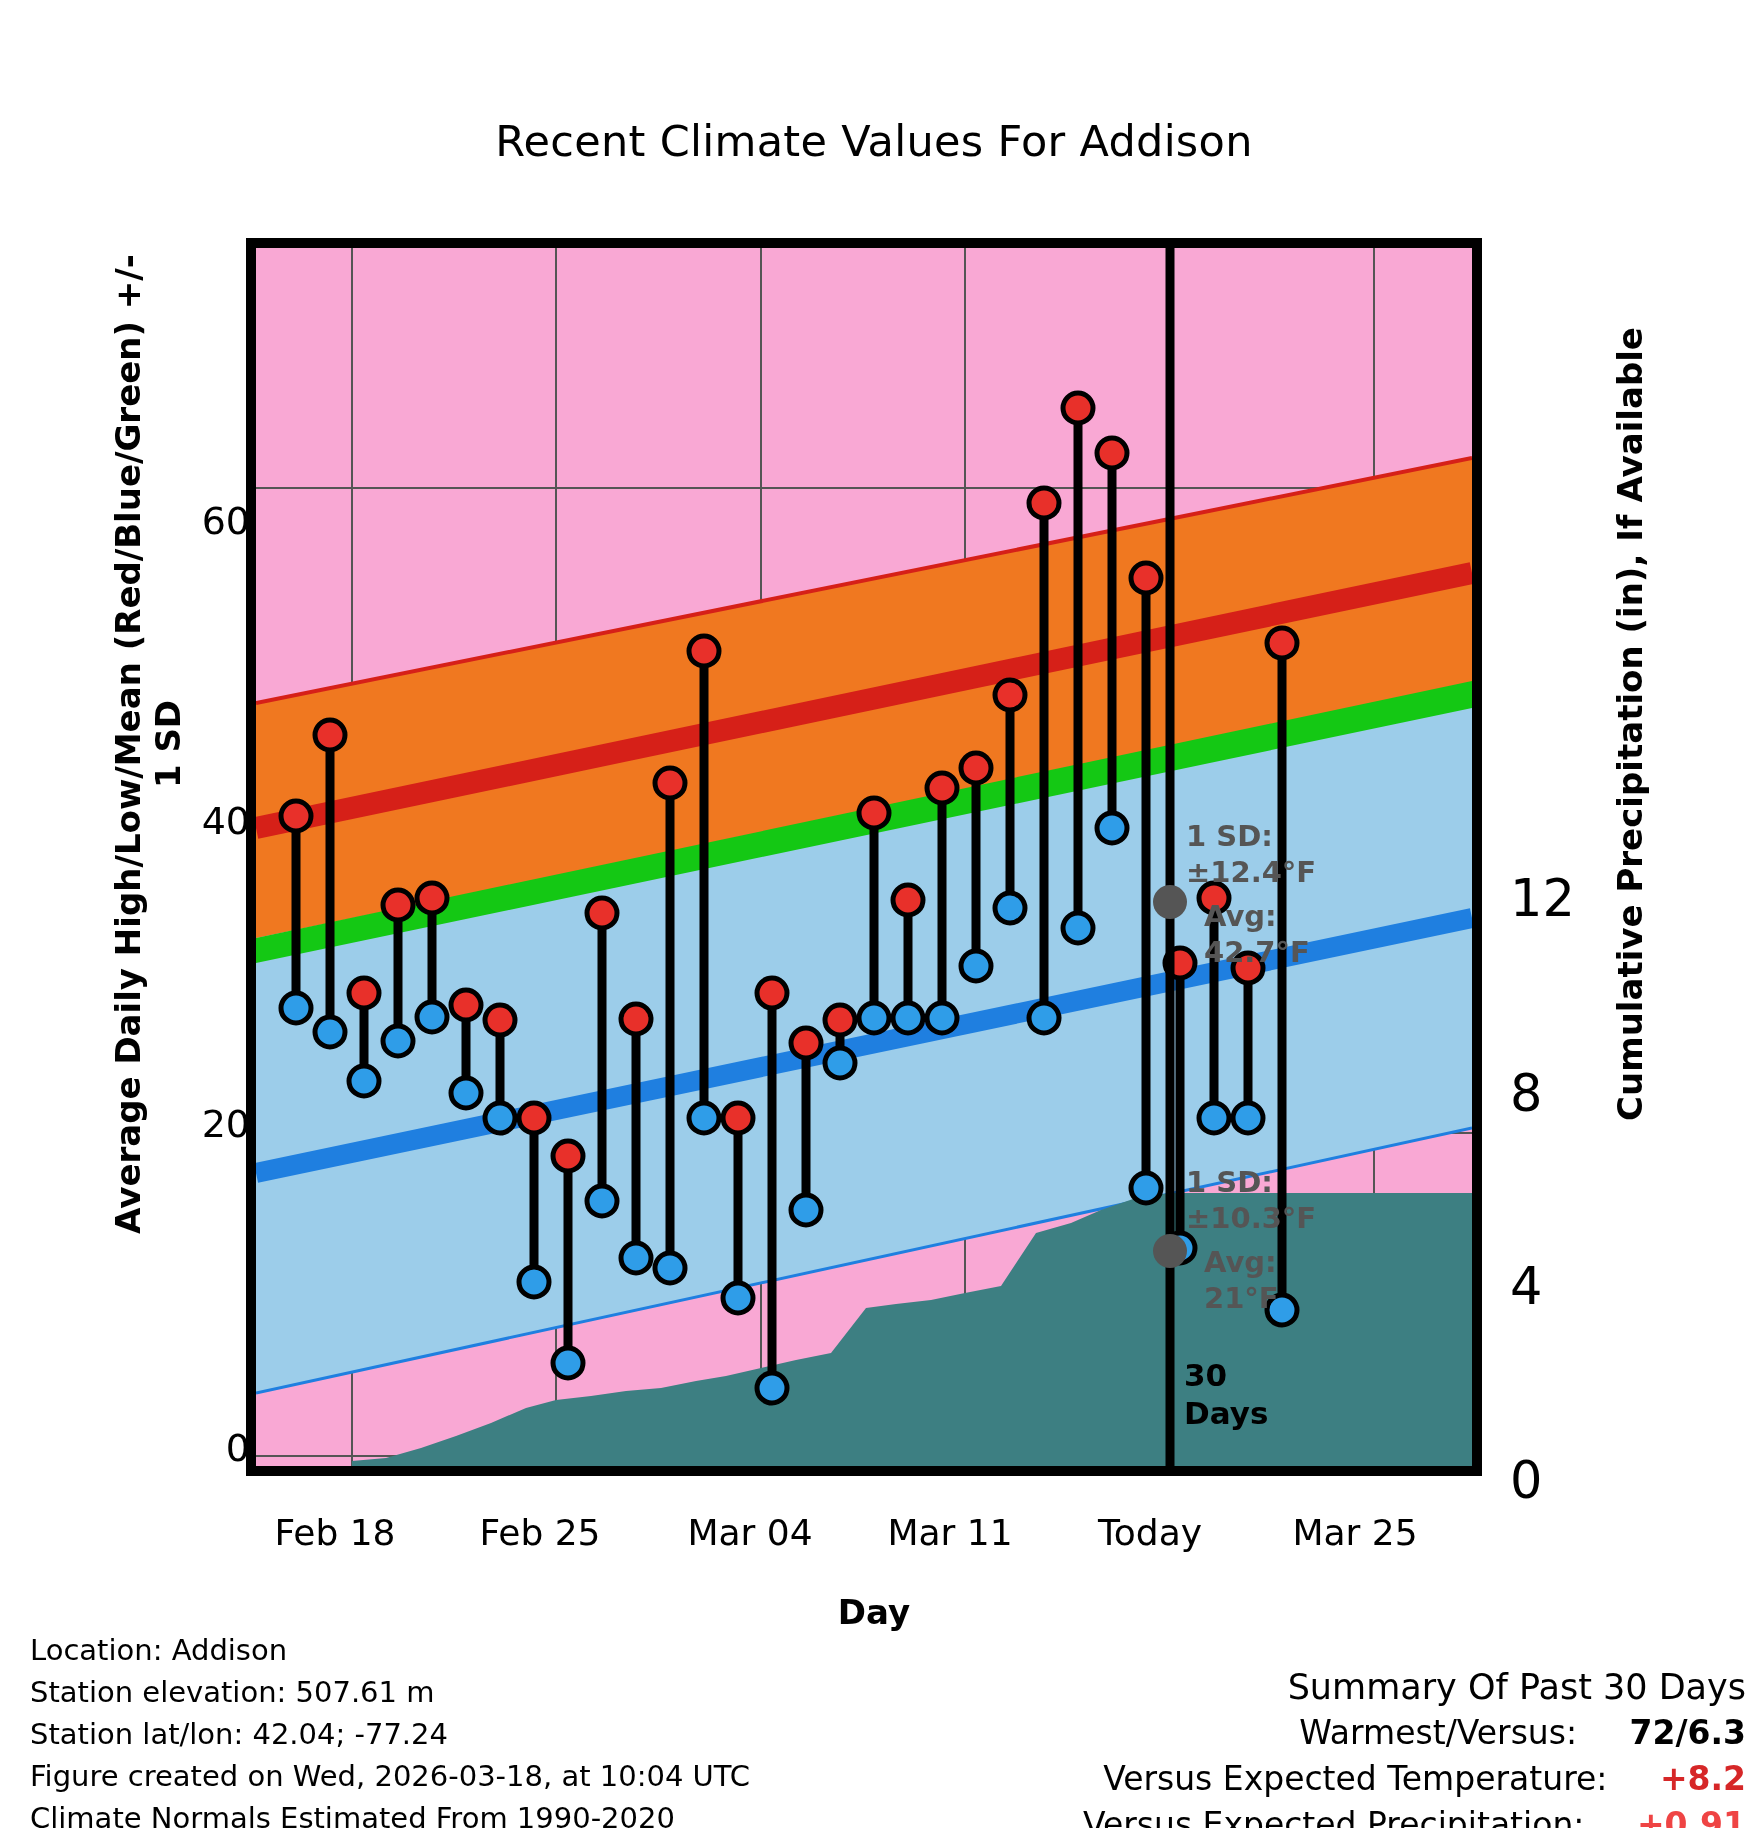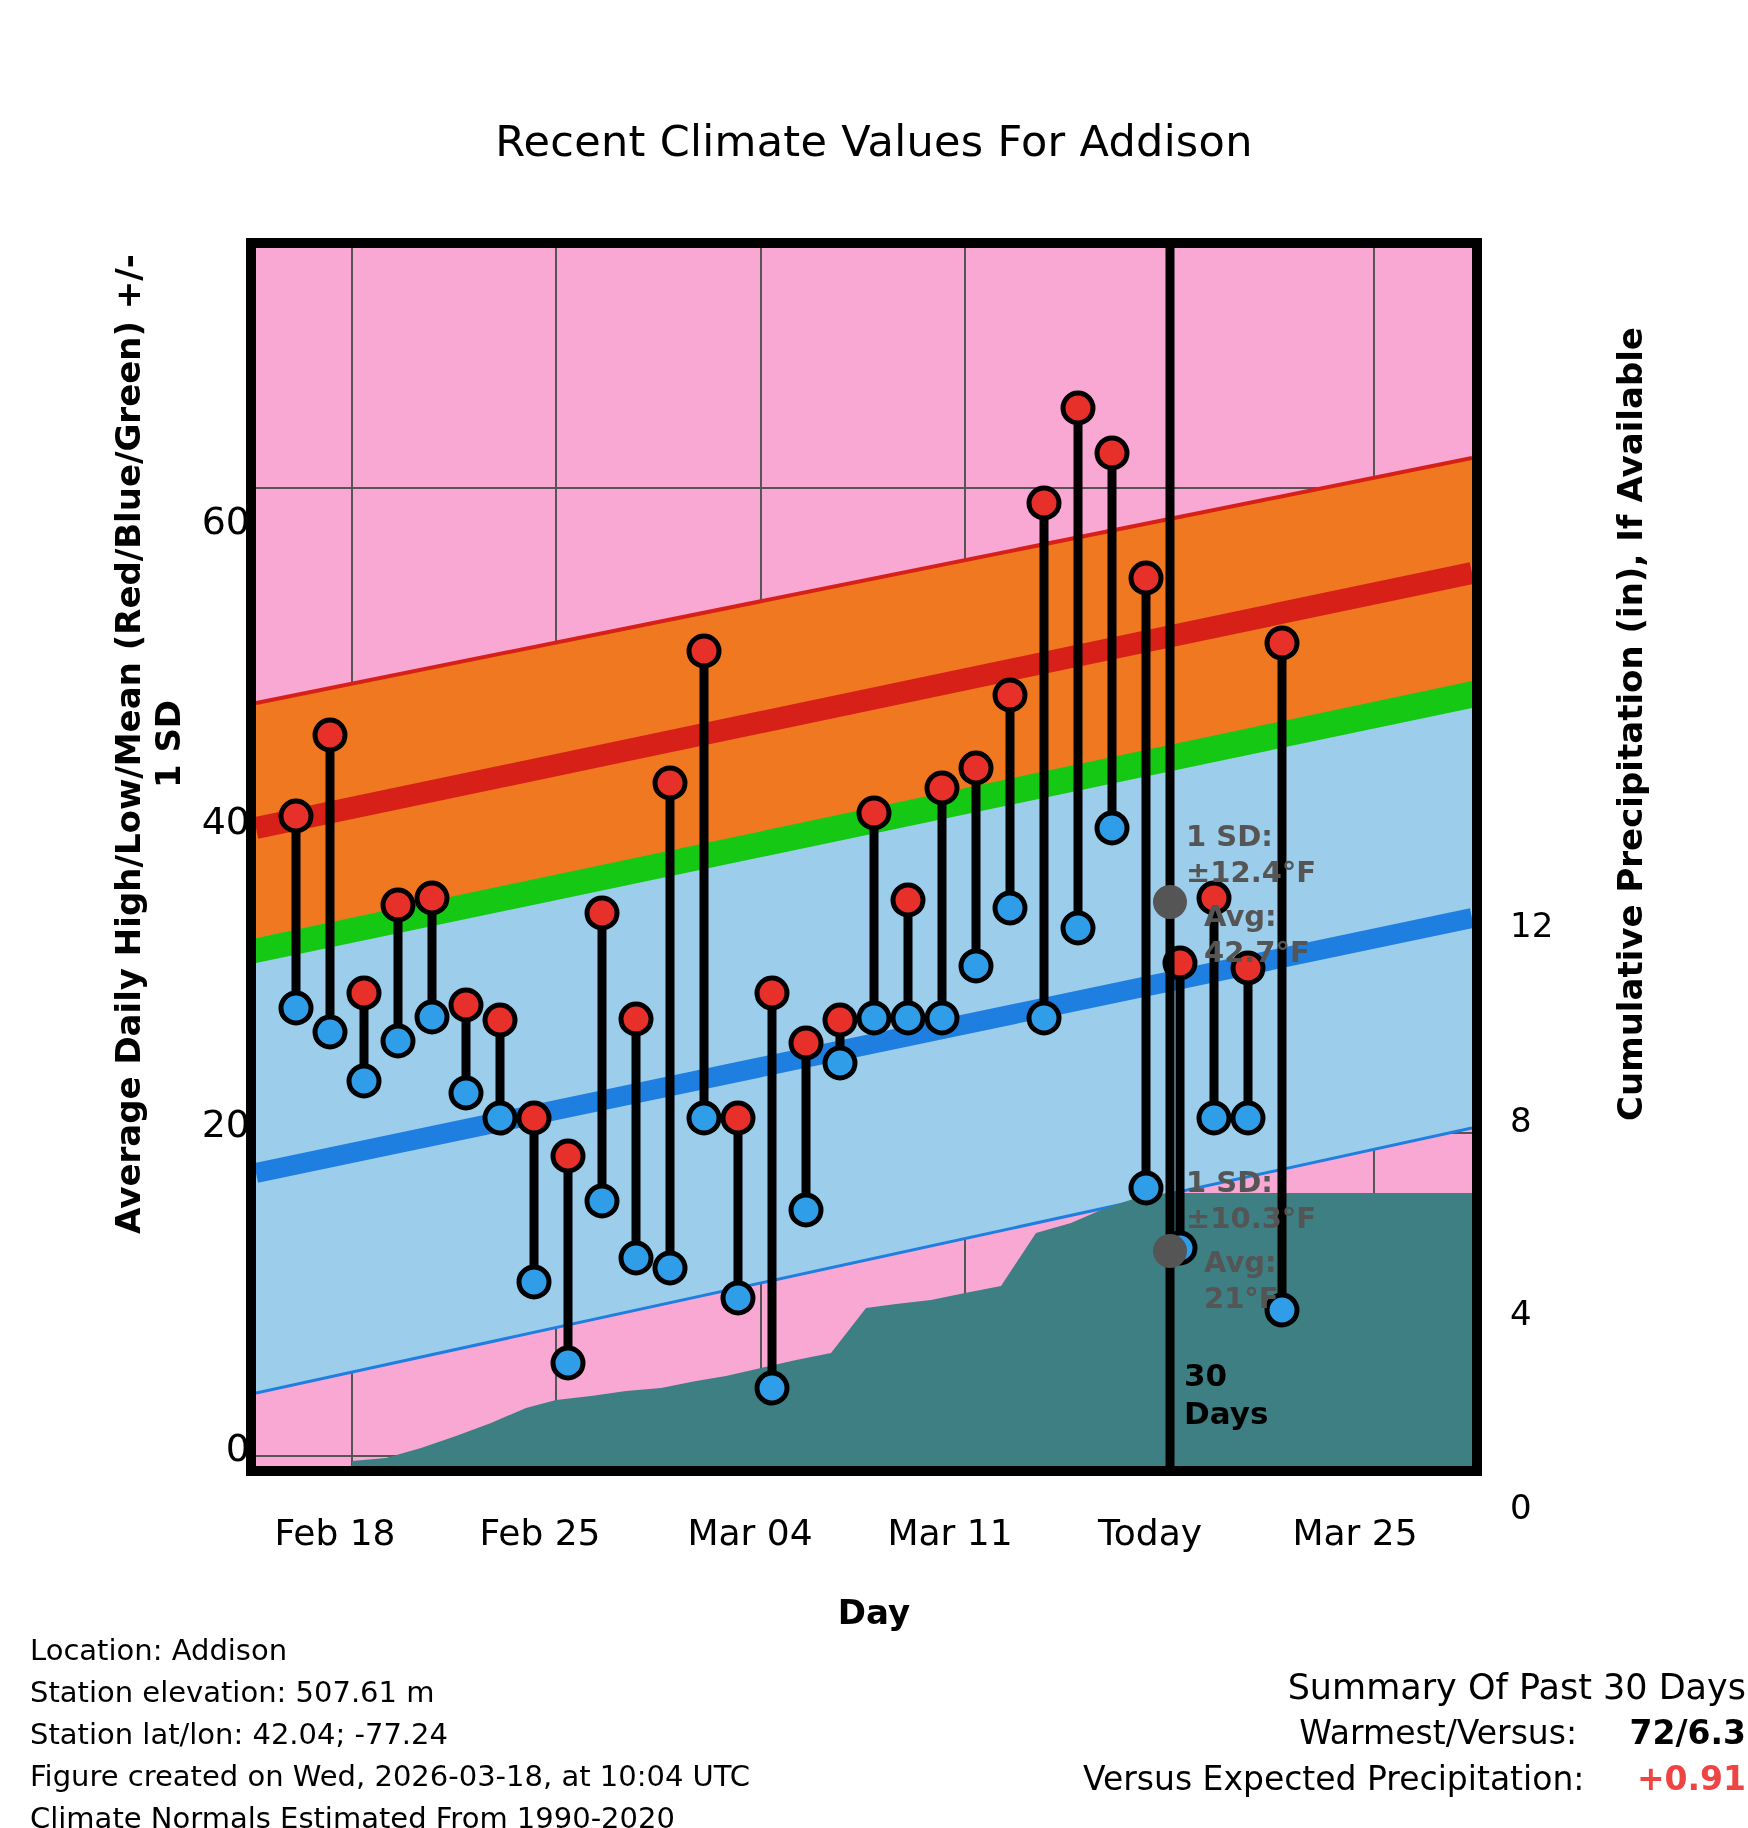--- a/index.html
+++ b/index.html
@@ -34,21 +34,21 @@
   }
   .plot-inner{position:absolute;left:0;top:0;width:100%;height:100%;overflow:hidden;}
 
   
   .ytick{
     position:absolute;right:1518px;width:180px;text-align:right;
     font-size:38px;color:#000;
   }
   .ytick-r{
     position:absolute;left:1510px;width:180px;text-align:left;
-    font-size:34px;color:#000;margin-top:36px;
+    font-size:51px;color:#000;
   }
   .xtick{
     position:absolute;width:260px;text-align:center;font-size:36px;color:#000;
   }
 
   
   .foot-left{position:absolute;left:30px;top:1625px;font-size:29px;line-height:42px;color:#000;}
   .foot-right{position:absolute;right:22px;top:1622px;text-align:right;font-size:33px;line-height:46px;color:#000;}
   .foot-right .row{display:block;white-space:nowrap;}
   .val-bold{font-weight:bold;}
@@ -249,19 +249,24 @@
   </div>
 
   <div class="foot-right">
     <span class="row sum-title">Summary Of Past 30 Days</span>
     <span class="row">
       <span>Warmest/Versus:</span>
       <span>&nbsp;&nbsp;&nbsp;</span>
       <span class="val-bold">72/6.3</span>
     </span>
     <span class="row">
+      <span>Versus Expected Temperature:</span>
+      <span>&nbsp;&nbsp;&nbsp;</span>
+      <span class="val-red">+8.2</span>
+    </span>
+    <span class="row">
       <span>Versus Expected Precipitation:</span>
       <span>&nbsp;&nbsp;&nbsp;</span>
       <span class="val-green">+0.91</span>
     </span>
   </div>
 
 </div>
 
 </body></html>

